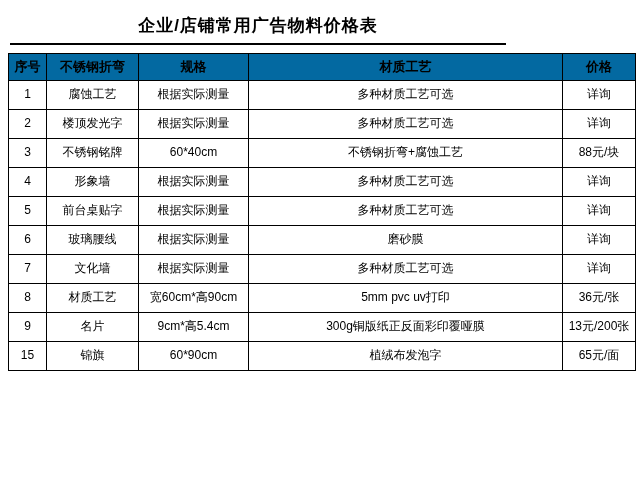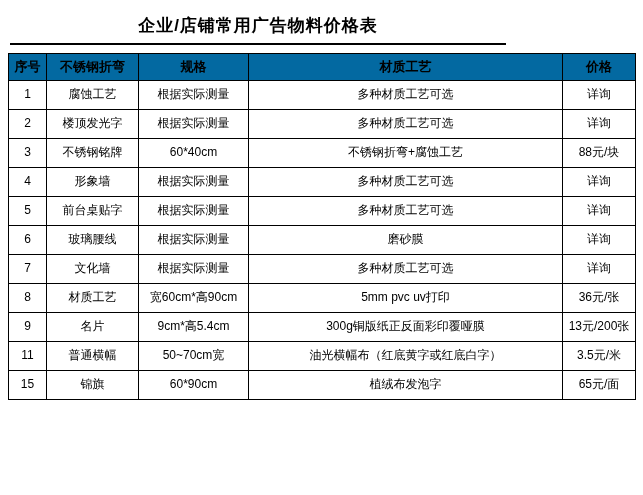--- a/index.html
+++ b/index.html
@@ -150,27 +150,20 @@
         <td class="price-cell">36元/张</td>
       </tr>
       <tr>
         <td class="idx-cell">9</td>
         <td class="name-cell">名片</td>
         <td class="spec-cell">9cm*高5.4cm</td>
         <td class="mat-cell">300g铜版纸正反面彩印覆哑膜</td>
         <td class="price-cell">13元/200张</td>
       </tr>
       <tr>
-        <td class="idx-cell">11</td>
-        <td class="name-cell">普通横幅</td>
-        <td class="spec-cell">50~70cm宽</td>
-        <td class="mat-cell">油光横幅布（红底黄字或红底白字）</td>
-        <td class="price-cell">3.5元/米</td>
-      </tr>
-      <tr>
         <td class="idx-cell">15</td>
         <td class="name-cell">锦旗</td>
         <td class="spec-cell">60*90cm</td>
         <td class="mat-cell">植绒布发泡字</td>
         <td class="price-cell">65元/面</td>
       </tr>
     </tbody>
   </table>
 </div>
 

